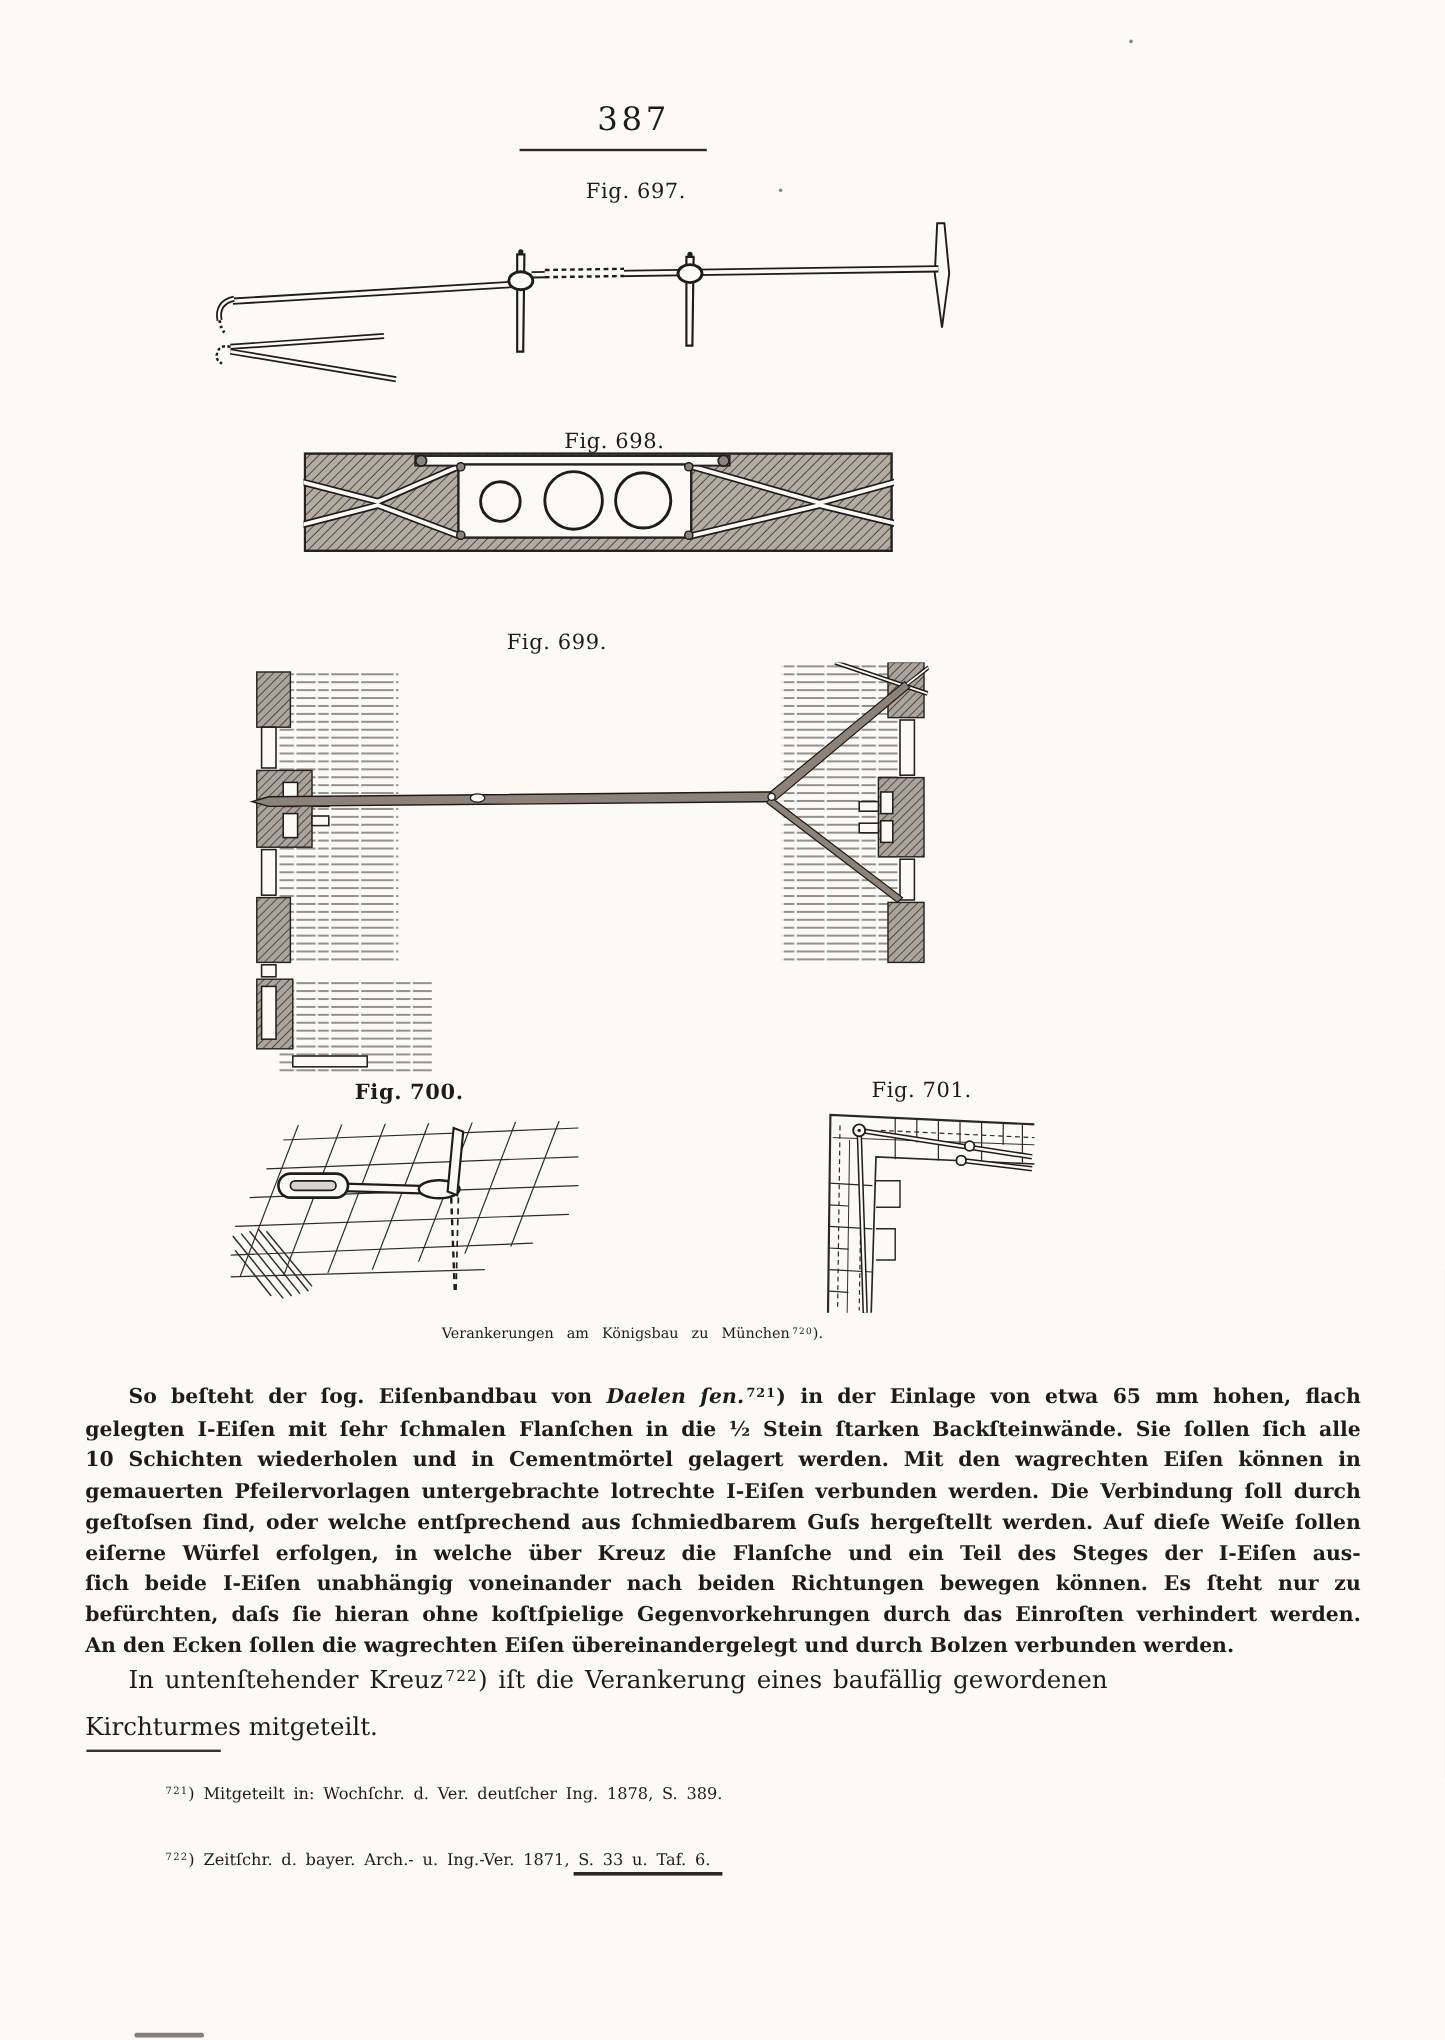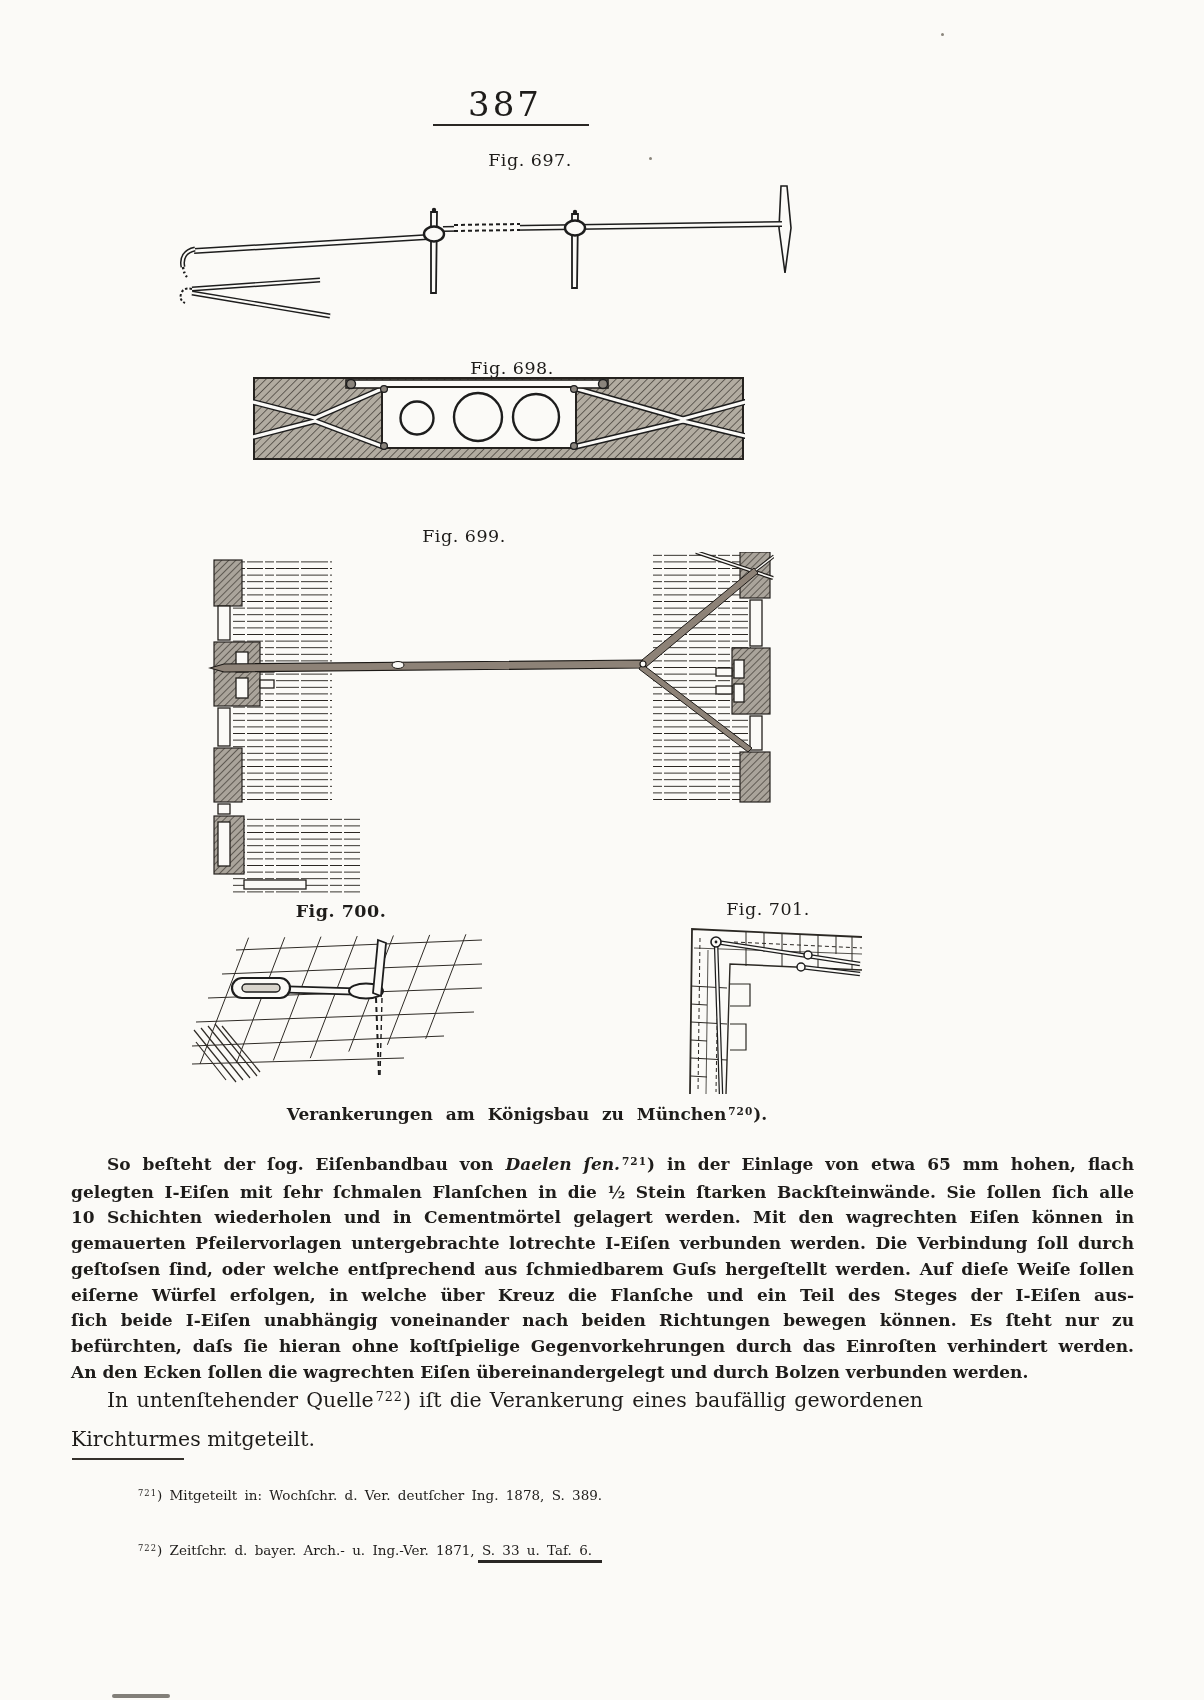--- a/index.html
+++ b/index.html
@@ -3,28 +3,28 @@
 <meta charset="utf-8">
 <style>
   html,body{margin:0;padding:0;background:#e8e6e2;}
   .page{
     position:relative; width:1204px; height:1700px; margin:0 auto;
     background:#fbfaf7; color:#1e1c1a; overflow:hidden;
     font-family:"DejaVu Serif","Liberation Serif",serif;
   }
   .abs{position:absolute;}
   .pageno{
-    left:468px; top:84px; width:120px; 
-    font-size:34px; letter-spacing:3px;
+    left:468px; top:84px; width:120px; text-align:center;
+    font-size:27px; letter-spacing:3px;
   }
   .pageno-rule{ left:433px; top:124px; width:156px; height:2px; background:#2a2724;}
   .figcap{ width:150px; text-align:center; font-size:17.5px; letter-spacing:.5px;}
   .groupcap{
     left:277px; top:1104px; width:500px; text-align:center;
-    font-size:17px; word-spacing:7px;font-weight:bold;
+    font-size:12px; word-spacing:7px;
   }
   sup.fnref{ font-size:.62em; vertical-align:baseline; position:relative; top:-.45em; letter-spacing:1px; margin-left:2px;}
   .p1{
     left:71px; top:1152px; width:1063px;
     font-size:17px; line-height:25.7px;font-weight:bold;
   }
   .p2{
     left:71px; top:1382px; width:852px;
     font-size:20.5px; line-height:37px;
   }
@@ -287,21 +287,21 @@
     <div class="jline">gemauerten Pfeilervorlagen untergebrachte lotrechte I-Eiſen verbunden werden. Die Verbindung ſoll durch</div>
     <div class="jline">geſtoſsen ſind, oder welche entſprechend aus ſchmiedbarem Guſs hergeſtellt werden. Auf dieſe Weiſe ſollen</div>
     <div class="jline">eiſerne Würfel erfolgen, in welche über Kreuz die Flanſche und ein Teil des Steges der I-Eiſen aus-</div>
     <div class="jline">ſich beide I-Eiſen unabhängig voneinander nach beiden Richtungen bewegen können. Es ſteht nur zu</div>
     <div class="jline">befürchten, daſs ſie hieran ohne koſtſpielige Gegenvorkehrungen durch das Einroſten verhindert werden.</div>
     <div class="lastline">An den Ecken ſollen die wagrechten Eiſen übereinandergelegt und durch Bolzen verbunden werden.</div>
   </div>
 
   <div class="abs p2">
     <div class="jline indent">
-      <span>In untenſtehender Quelle</span><sup class="fnref">722</sup><span>) iſt die Verankerung eines baufällig gewordenen</span>
+      <span>In untenſtehender Kreuz</span><sup class="fnref">722</sup><span>) iſt die Verankerung eines baufällig gewordenen</span>
     </div>
     <div class="lastline">Kirchturmes mitgeteilt.</div>
   </div>
 
   <div class="abs fnrule"></div>
 
   <div class="abs fn" style="top:1470px;margin-top:15px;">
     <sup class="fnref">721</sup><span>) Mitgeteilt in: Wochſchr. d. Ver. deutſcher Ing. 1878, S. 389.</span>
   </div>
   <div class="abs fn" style="top:1496px;margin-top:44px;">

